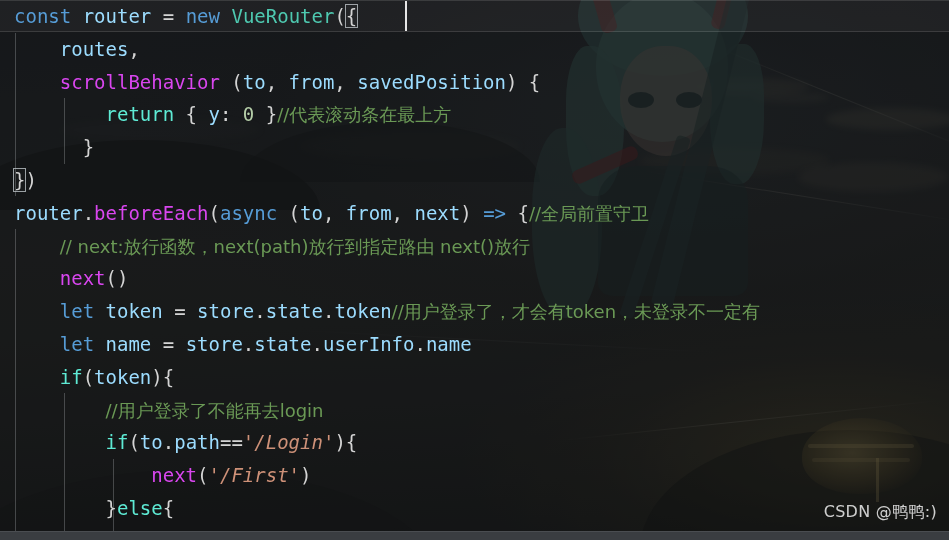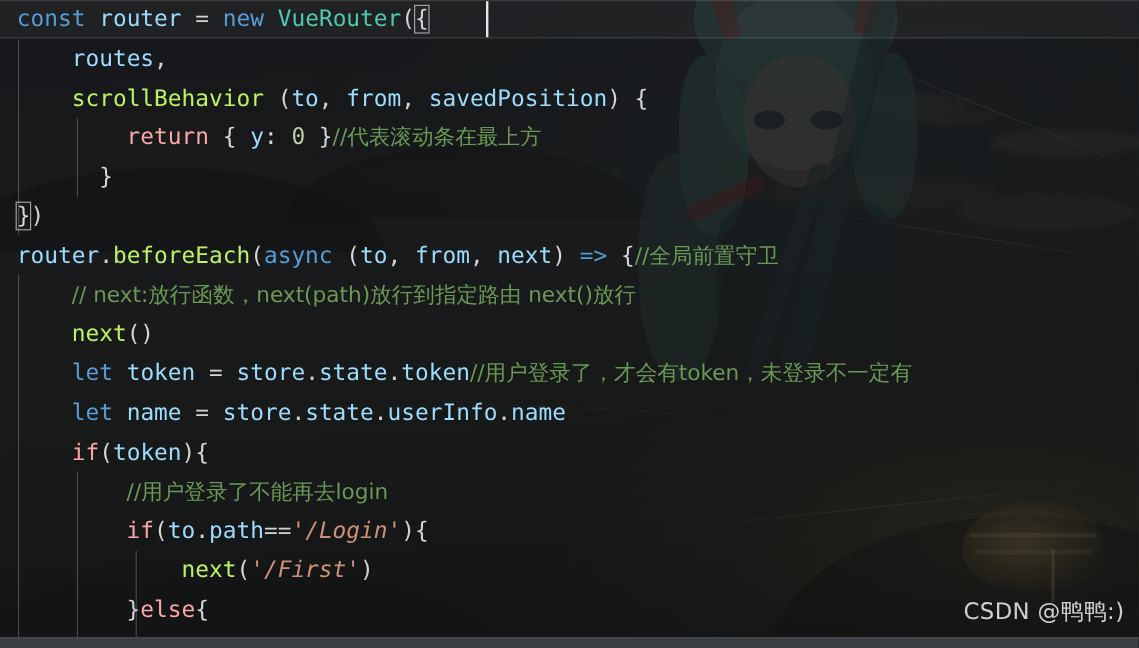--- a/index.html
+++ b/index.html
@@ -191,23 +191,23 @@
   }
   .line {
     height: 32.8px;
     padding-left: 14px;
     white-space: pre;
   }
   .cjk { font-family: "DejaVu Sans", "Liberation Sans", sans-serif; font-size: 18px; text-align: center; }
 
   
   .t-kw   { color: #569cd6; }   
-  .t-ctl  { color: #fca5a5; }   
+  .t-ctl  { color: #5eead4; }   
   .t-var  { color: #9cdcfe; }   
-  .t-fn   { color: #bef264; }   
+  .t-fn   { color: #d946ef; }   
   .t-cls  { color: #4ec9b0; }   
   .t-str  { color: #ce9178; font-style: italic; }   
   .t-num  { color: #b5cea8; }   
   .t-cmt  { color: #6a9955; }   
   .t-pun  { color: #d4d4d4; }   
   .t-op   { color: #569cd6; }   
 
   .bracket-match {
     outline: 1px solid rgba(190,196,200,0.80);
     outline-offset: 0px;
@@ -221,21 +221,21 @@
     z-index: 5;
   }
 
   #watermark {
     position: absolute;
     right: 12px;
     bottom: 17px;
     z-index: 6;
     color: rgba(232,232,232,0.88);
     font-family: "DejaVu Sans", "Liberation Sans", sans-serif;
-    font-size: 19px;
+    font-size: 16px;
     letter-spacing: .3px;
     pointer-events: none;
   }
 </style>
 </head>
 <body>
 
 <div id="screen">
 
   <div id="bg-art">

